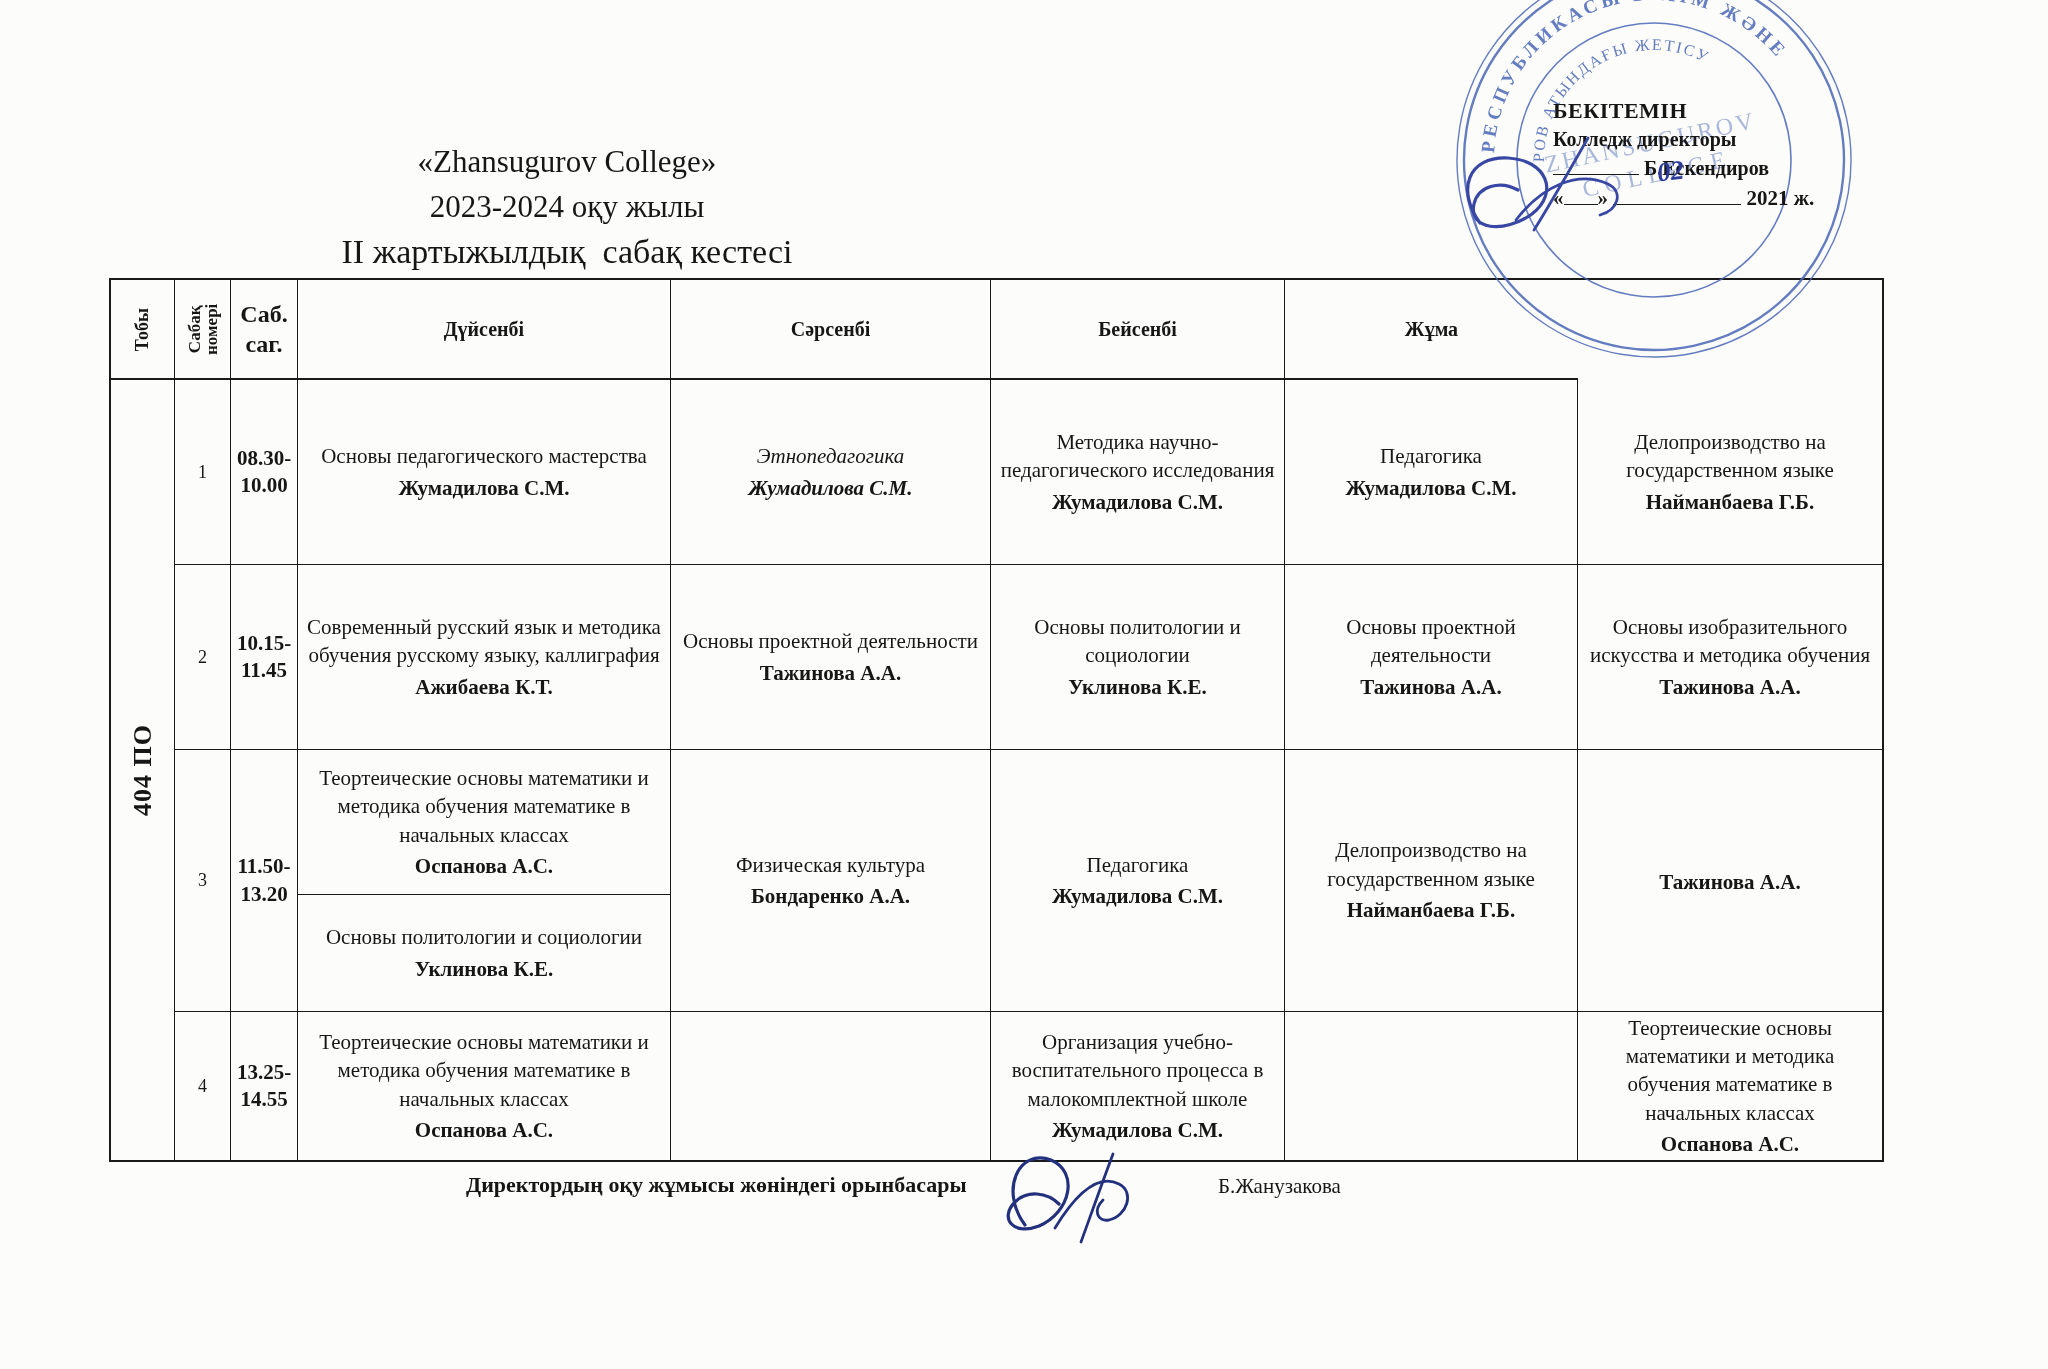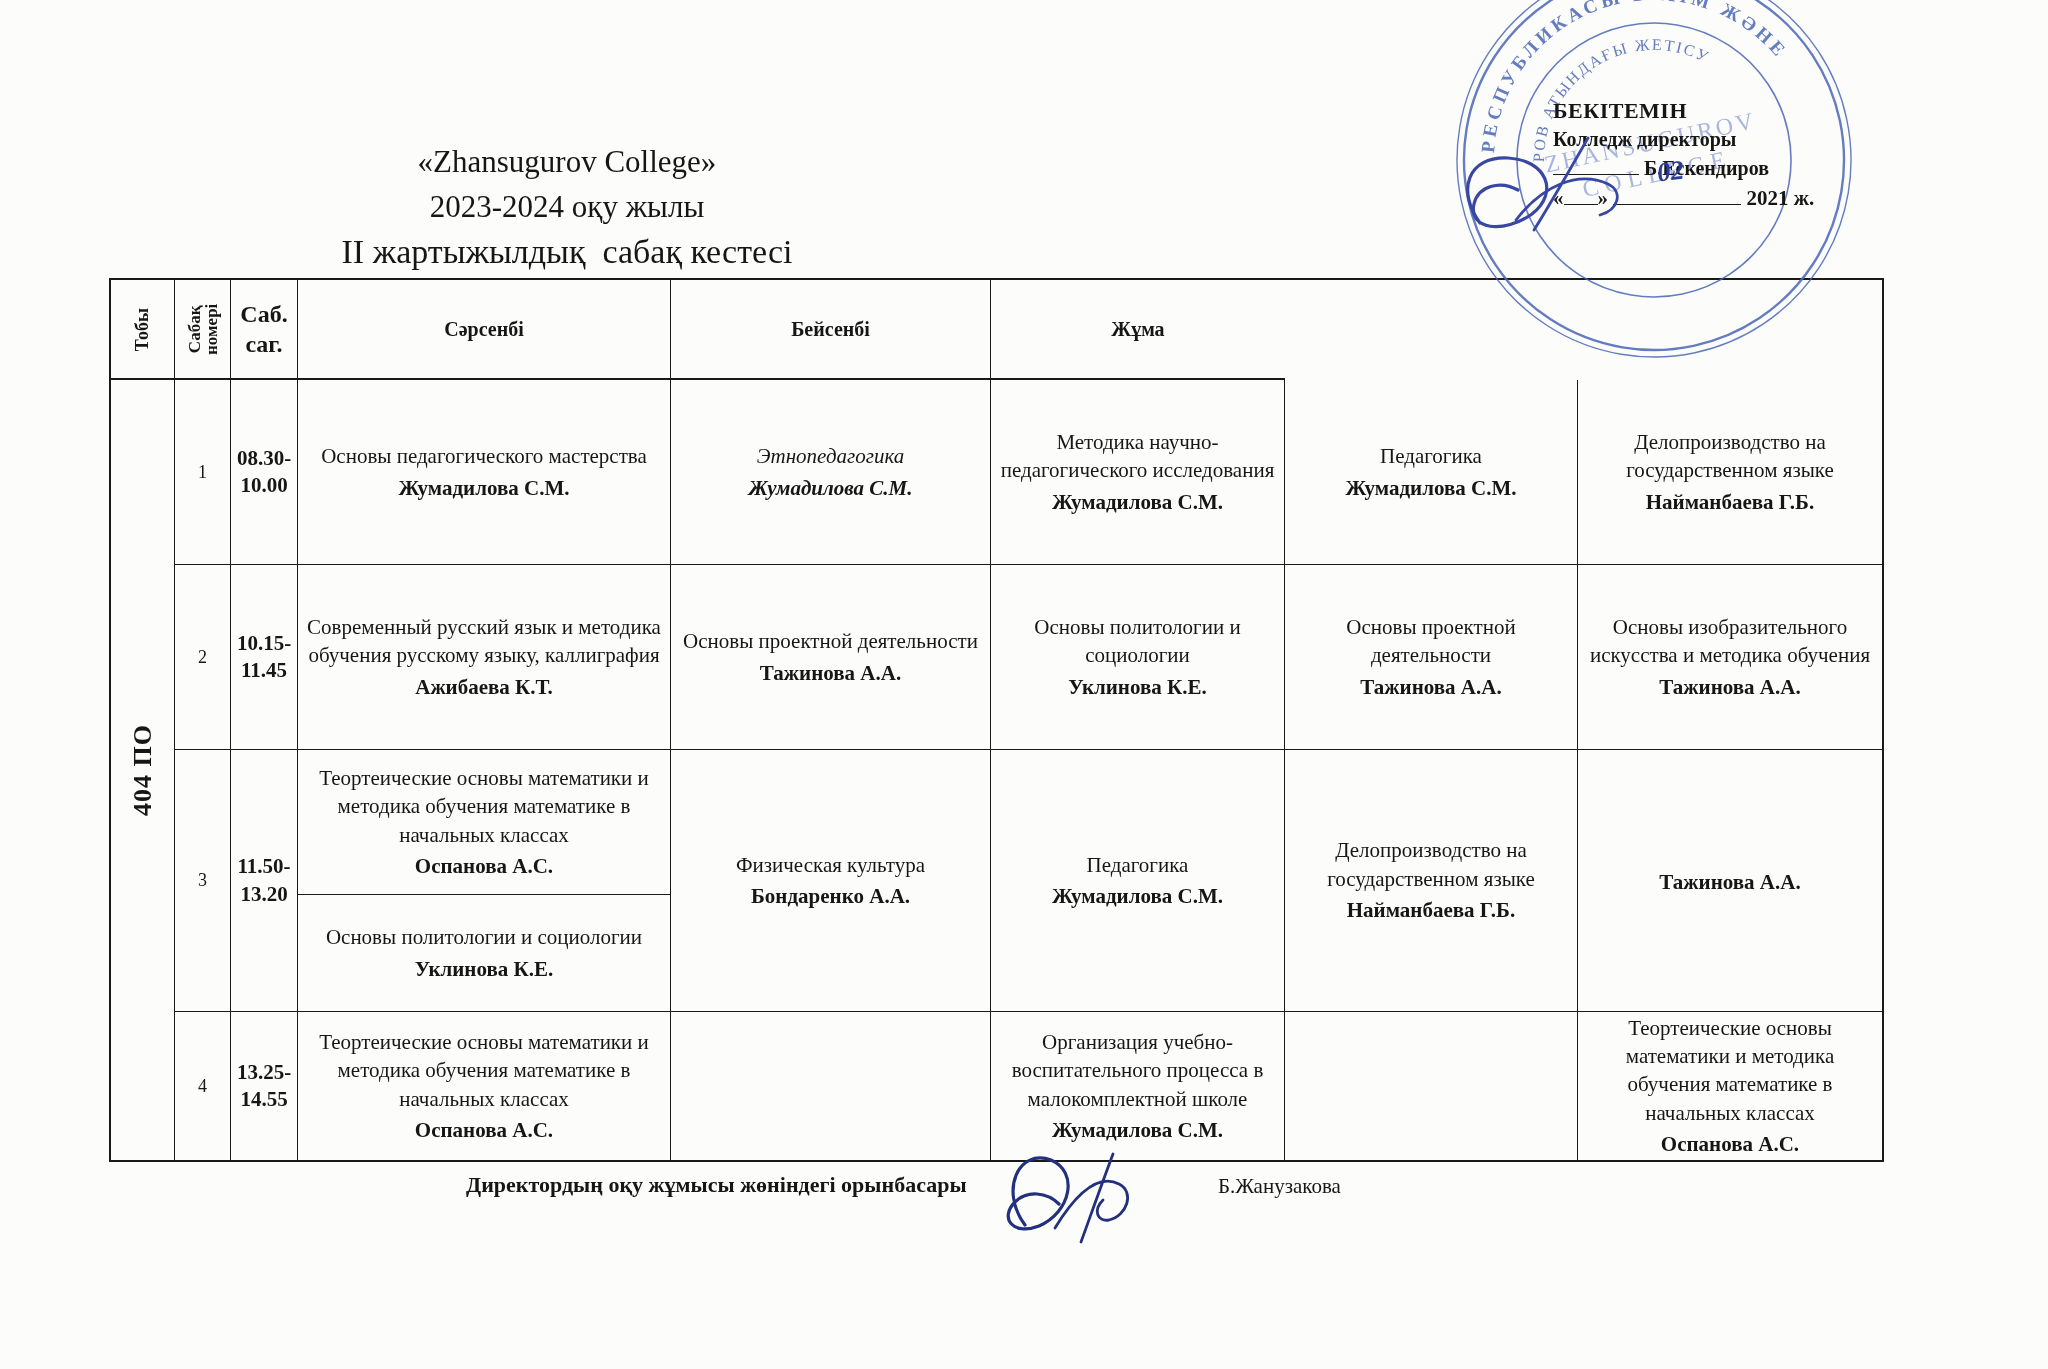--- a/index.html
+++ b/index.html
@@ -103,20 +103,21 @@
 <div class="schedule">
 
   <div class="c head">
       <span class="vert">Тобы</span>
     </div>
   <div class="c head">
       <span class="vert2">Сабақ номері</span>
     </div>
   <div class="c head timehead">Саб.
 саг.</div>
+  <div class="c head">Дүйсенбі</div>
   <div class="c head">Сәрсенбі</div>
   <div class="c head">Бейсенбі</div>
   <div class="c head last">Жұма</div>
 
   <div class="c bottom" style="grid-column:1;grid-row:2 / span 5;">
     <span class="groupname">404 ПО</span>
   </div>
 
   <div class="c numcell" style="grid-column:2;grid-row:2;">1</div>
   <div class="c timecell" style="grid-column:3;grid-row:2;">08.30-

